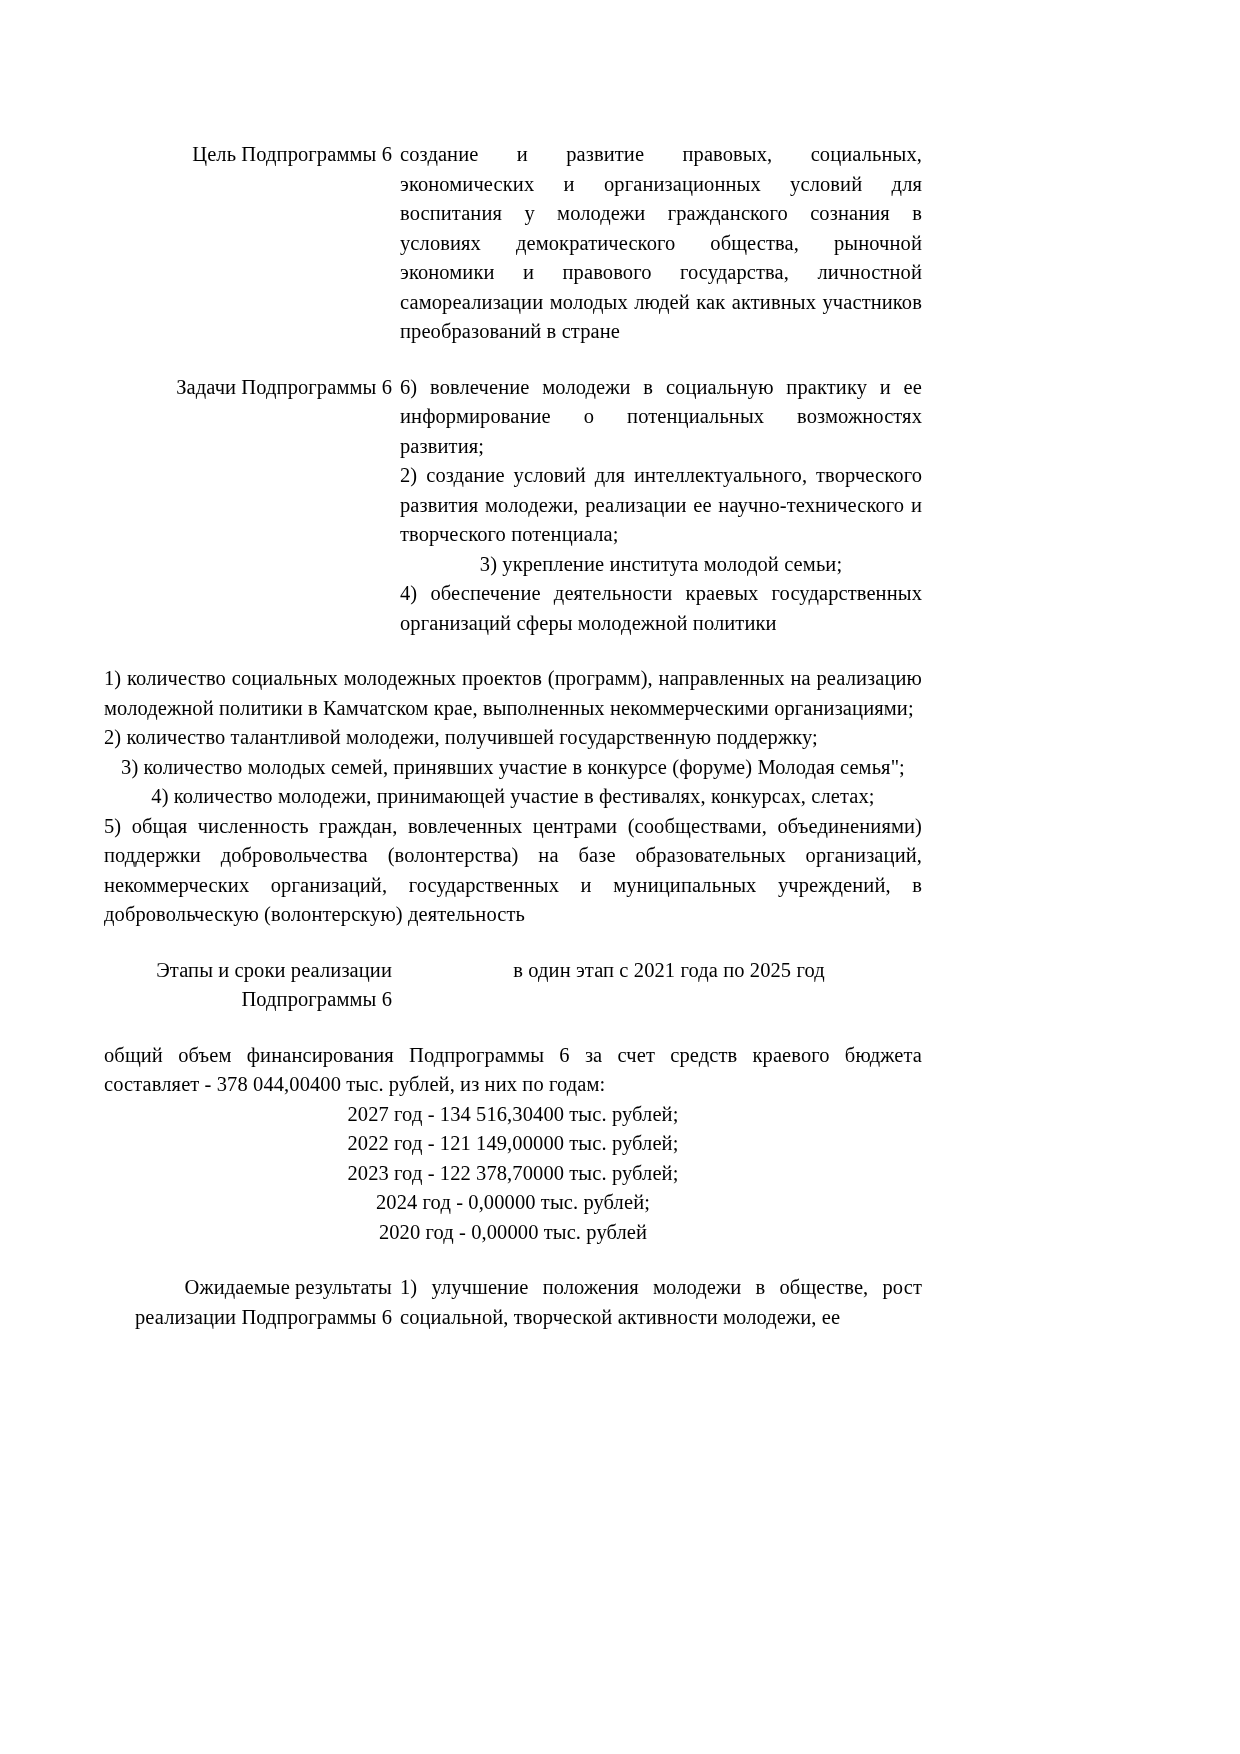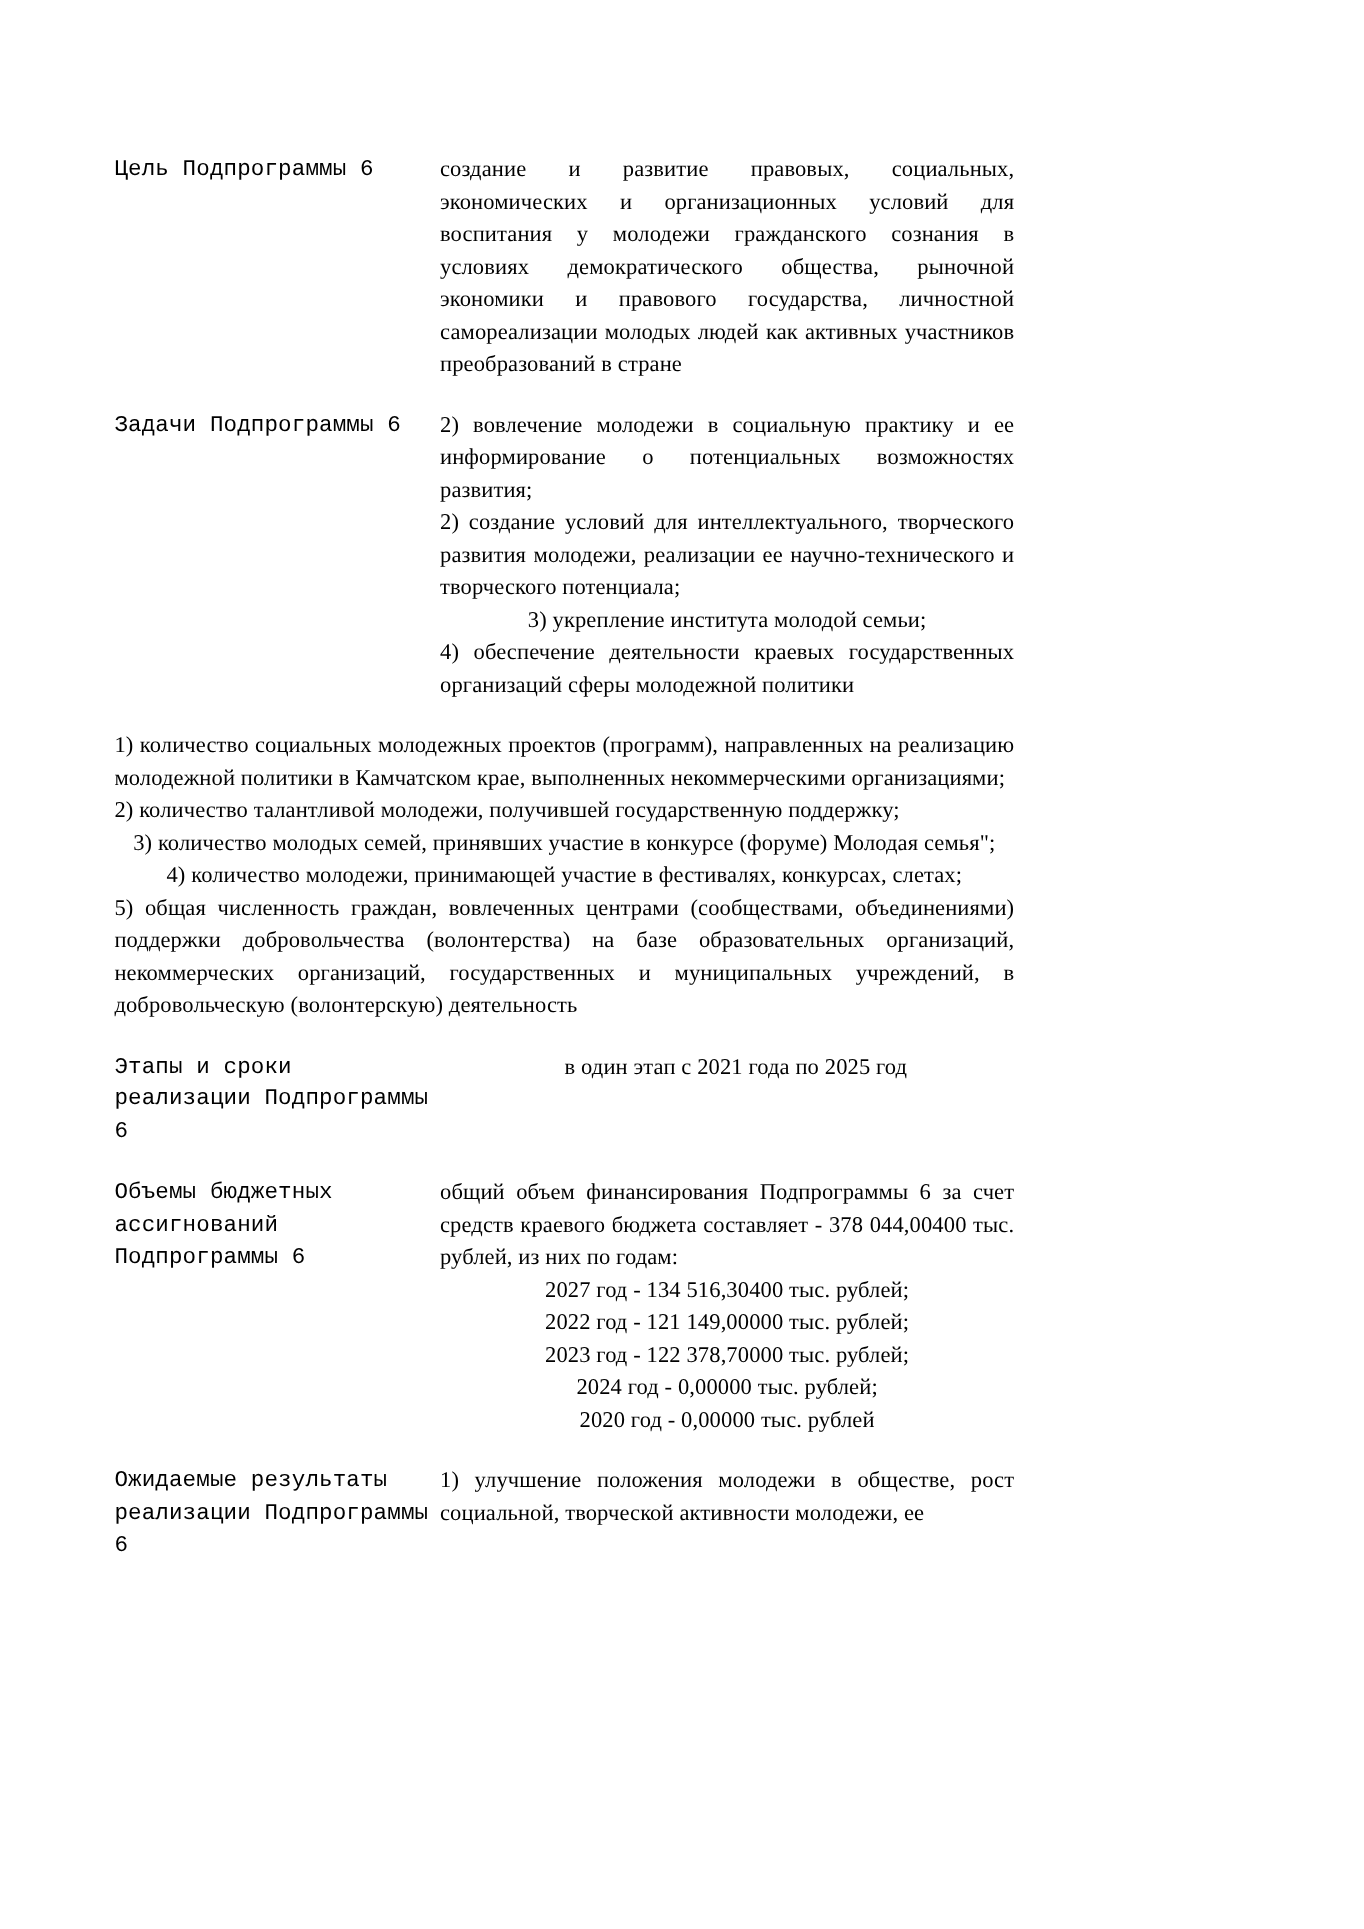--- a/index.html
+++ b/index.html
@@ -39,25 +39,24 @@
     width: 100%;
     margin-bottom: 26px;
   }
   .row:last-child { margin-bottom: 0; }
 
   .cell-label {
     width: 296px;
     flex: 0 0 296px;
     box-sizing: border-box;
     padding-right: 8px;
-    text-align: left;
+    text-align: right;
     font-size: 20.5px;
     line-height: 29.5px;
     letter-spacing: 0.1px;
-    font-family: Liberation Mono, monospace;
   }
 
   .cell-value {
     flex: 1 1 auto;
     box-sizing: border-box;
     text-align: justify;
     text-justify: inter-word;
     font-size: 20.5px;
     line-height: 29.5px;
     letter-spacing: 0.1px;
@@ -89,21 +88,21 @@
     <div class="row">
       <div class="cell-label">Цель Подпрограммы 6</div>
       <div class="cell-value">
         <p>создание и развитие правовых, социальных, экономических и организационных условий для воспитания у молодежи гражданского сознания в условиях демократического общества, рыночной экономики и правового государства, личностной самореализации молодых людей как активных участников преобразований в стране</p>
       </div>
     </div>
 
     <div class="row">
       <div class="cell-label">Задачи Подпрограммы 6</div>
       <div class="cell-value">
-        <p>2) вовлечение молодежи в социальную практику и ее информирование о потенциальных возможностях развития;</p>
+        <p>6) вовлечение молодежи в социальную практику и ее информирование о потенциальных возможностях развития;</p>
         <p>2) создание условий для интеллектуального, творческого развития молодежи, реализации ее научно-технического и творческого потенциала;</p>
         <p class="no-justify">3) укрепление института молодой семьи;</p>
         <p>4) обеспечение деятельности краевых государственных организаций сферы молодежной политики</p>
       </div>
     </div>
 
     <div class="row">
       <div class="cell-value">
         <p>1) количество социальных молодежных проектов (программ), направленных на реализацию молодежной политики в Камчатском крае, выполненных некоммерческими организациями;</p>
         <p>2) количество талантливой молодежи, получившей государственную поддержку;</p>
@@ -114,21 +113,20 @@
     </div>
 
     <div class="row">
       <div class="cell-label">Этапы и сроки реализации Подпрограммы 6</div>
       <div class="cell-value single">
         <p class="no-justify">в один этап с 2021 года по 2025 год</p>
       </div>
     </div>
 
     <div class="row">
-      <div class="cell-label">Объемы бюджетных ассигнований Подпрограммы 6</div>
       <div class="cell-value">
         <p>общий объем финансирования Подпрограммы 6 за счет средств краевого бюджета составляет - 378 044,00400 тыс. рублей, из них по годам:</p>
         <p class="no-justify">2027 год - 134 516,30400 тыс. рублей;</p>
         <p class="no-justify">2022 год - 121 149,00000 тыс. рублей;</p>
         <p class="no-justify">2023 год - 122 378,70000 тыс. рублей;</p>
         <p class="no-justify">2024 год - 0,00000 тыс. рублей;</p>
         <p class="no-justify">2020 год - 0,00000 тыс. рублей</p>
       </div>
     </div>
 

